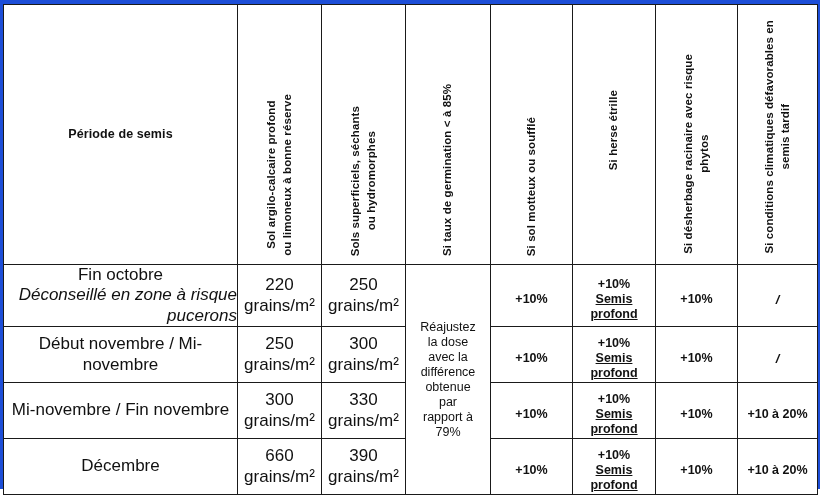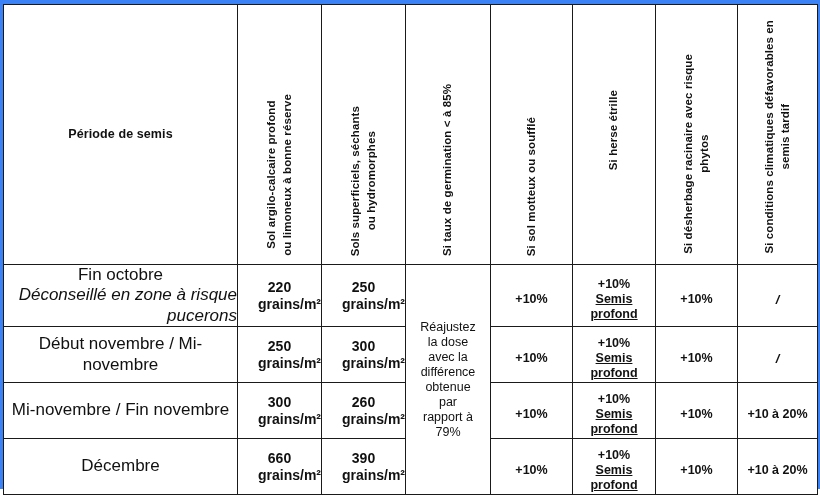--- a/index.html
+++ b/index.html
@@ -13,21 +13,21 @@
     height: 497px;
     font-family: "Liberation Sans", sans-serif;
     color: #111111;
     overflow: hidden;
   }
 
   .sheet {
     position: relative;
     width: 820px;
     height: 489px;
-    background: #3b82f6;
+    background: #1d4ed8;
   }
 
   table.semis-table {
     position: absolute;
     left: 3px;
     top: 4px;
     width: 814px;
     height: 484px;
     border-collapse: collapse;
     table-layout: fixed;
@@ -112,26 +112,26 @@
     font-weight: normal;
   }
   .period-main { display: block; }
   .period-note {
     display: block;
     font-style: italic;
     text-align: right;
   }
 
   td.dose-cell {
-    font-size: 14px;
-    font-weight: bold;
+    font-size: 17px;
+    font-weight: normal;
     padding: 3px 2px;
   }
   .dose-num { display: block; }
-  .dose-unit { display: block; text-align: right; }
+  .dose-unit { display: block; }
 
   td.value-cell {
     font-size: 12.5px;
     font-weight: bold;
     padding: 3px 2px;
   }
   .val-line { display: block; font-weight: bold; margin-top: 8px; }
   .val-sub  { display: block; font-weight: bold; text-decoration: underline; }
 
   td.merged-germ {
@@ -289,21 +289,21 @@
 
       <tr class="body-row">
         <td class="period-cell">
           <span class="period-main">Mi-novembre / Fin novembre</span>
         </td>
         <td class="dose-cell">
           <span class="dose-num">300</span>
           <span class="dose-unit">grains/m²</span>
         </td>
         <td class="dose-cell">
-          <span class="dose-num">260</span>
+          <span class="dose-num">330</span>
           <span class="dose-unit">grains/m²</span>
         </td>
         <td class="value-cell">
           <span class="val-line">+10%</span>
         </td>
         <td class="value-cell">
           <span class="val-line">+10%</span>
           <span class="val-sub">Semis</span>
           <span class="val-sub">profond</span>
         </td>

